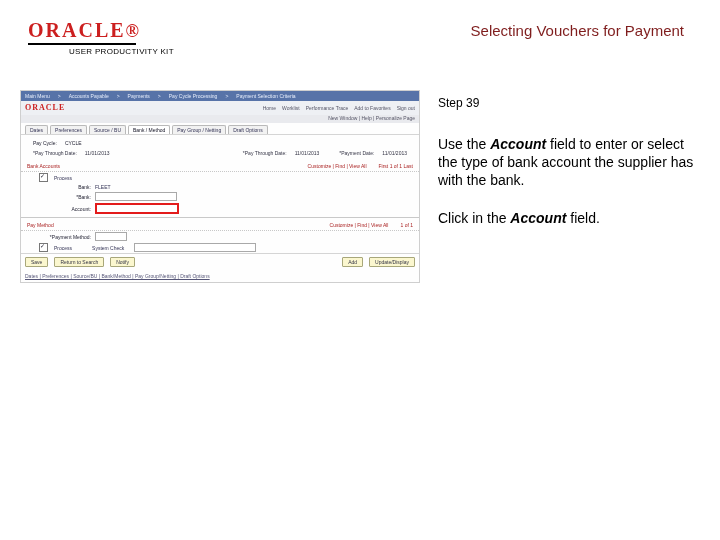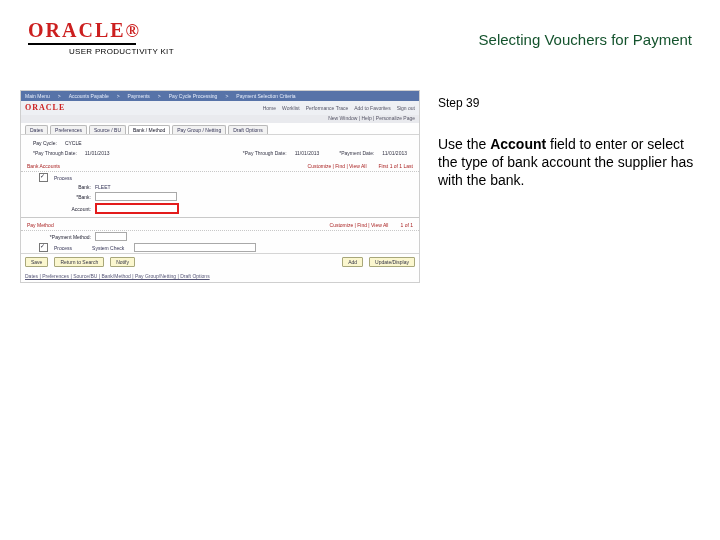--- a/index.html
+++ b/index.html
@@ -11,21 +11,21 @@
     font-family: Arial, Helvetica, sans-serif;
     font-size: 13px;
     color: #000;
     overflow: hidden;
   }
 
   
   .header {
     padding: 20px 28px 4px 28px;
     display: flex;
-    align-items: center;
+    align-items: flex-start;
     justify-content: space-between;
   }
   .brand {
     display: flex;
     flex-direction: column;
   }
   .brand .wordmark {
     font-family: "Times New Roman", Times, serif;
     font-weight: 700;
     letter-spacing: 2px;
@@ -41,23 +41,23 @@
     width: 108px;
   }
   .brand .subtitle {
     font-size: 8px;
     letter-spacing: 0.3px;
     color: #000;
     padding-left: 41px;
   }
   .page-title {
     font-size: 15px;
-    color: #14532d;
+    color: #7f1d1d;
     margin-top: 2px;
-    margin-right: 0;
+    margin-right: 8px;
   }
 
   
   .main {
     display: flex;
     padding: 30px 6px 0 20px;
     gap: 18px;
     align-items: flex-start;
   }
   .left-col {
@@ -208,21 +208,21 @@
   
   .step-label {
     font-size: 12px;
     margin-bottom: 26px;
   }
   .instr {
     font-size: 14px;
     line-height: 1.28;
     margin-bottom: 20px;
   }
-  .instr b { font-weight: 700; }
+  .instr b { font-weight: 700; font-style: italic; }
 
   
   .kvline { display:flex; gap:8px; font-size:5px; color:#334; padding:2px 6px;}
   .kvline span:first-child{ font-weight:400;}
   .kvline.dark { color:#223; }
   .sep { border-bottom:1px solid #c9c9c9; margin:2px 0;}
 </style>
 </head>
 <body>
 
@@ -346,14 +346,17 @@
     </div>
   </div>
 
   <div class="right-col">
     <div class="step-label">Step 39</div>
 
     <div class="instr">
       <span>Use the </span><b>Account</b><span> field to enter or select the type of bank account the supplier has with the bank.</span>
     </div>
 
+    <div class="instr">
+      <span>Click in the </span><b>Account</b><span> field.</span>
+    </div>
   </div>
 </div>
 
 </body></html>

